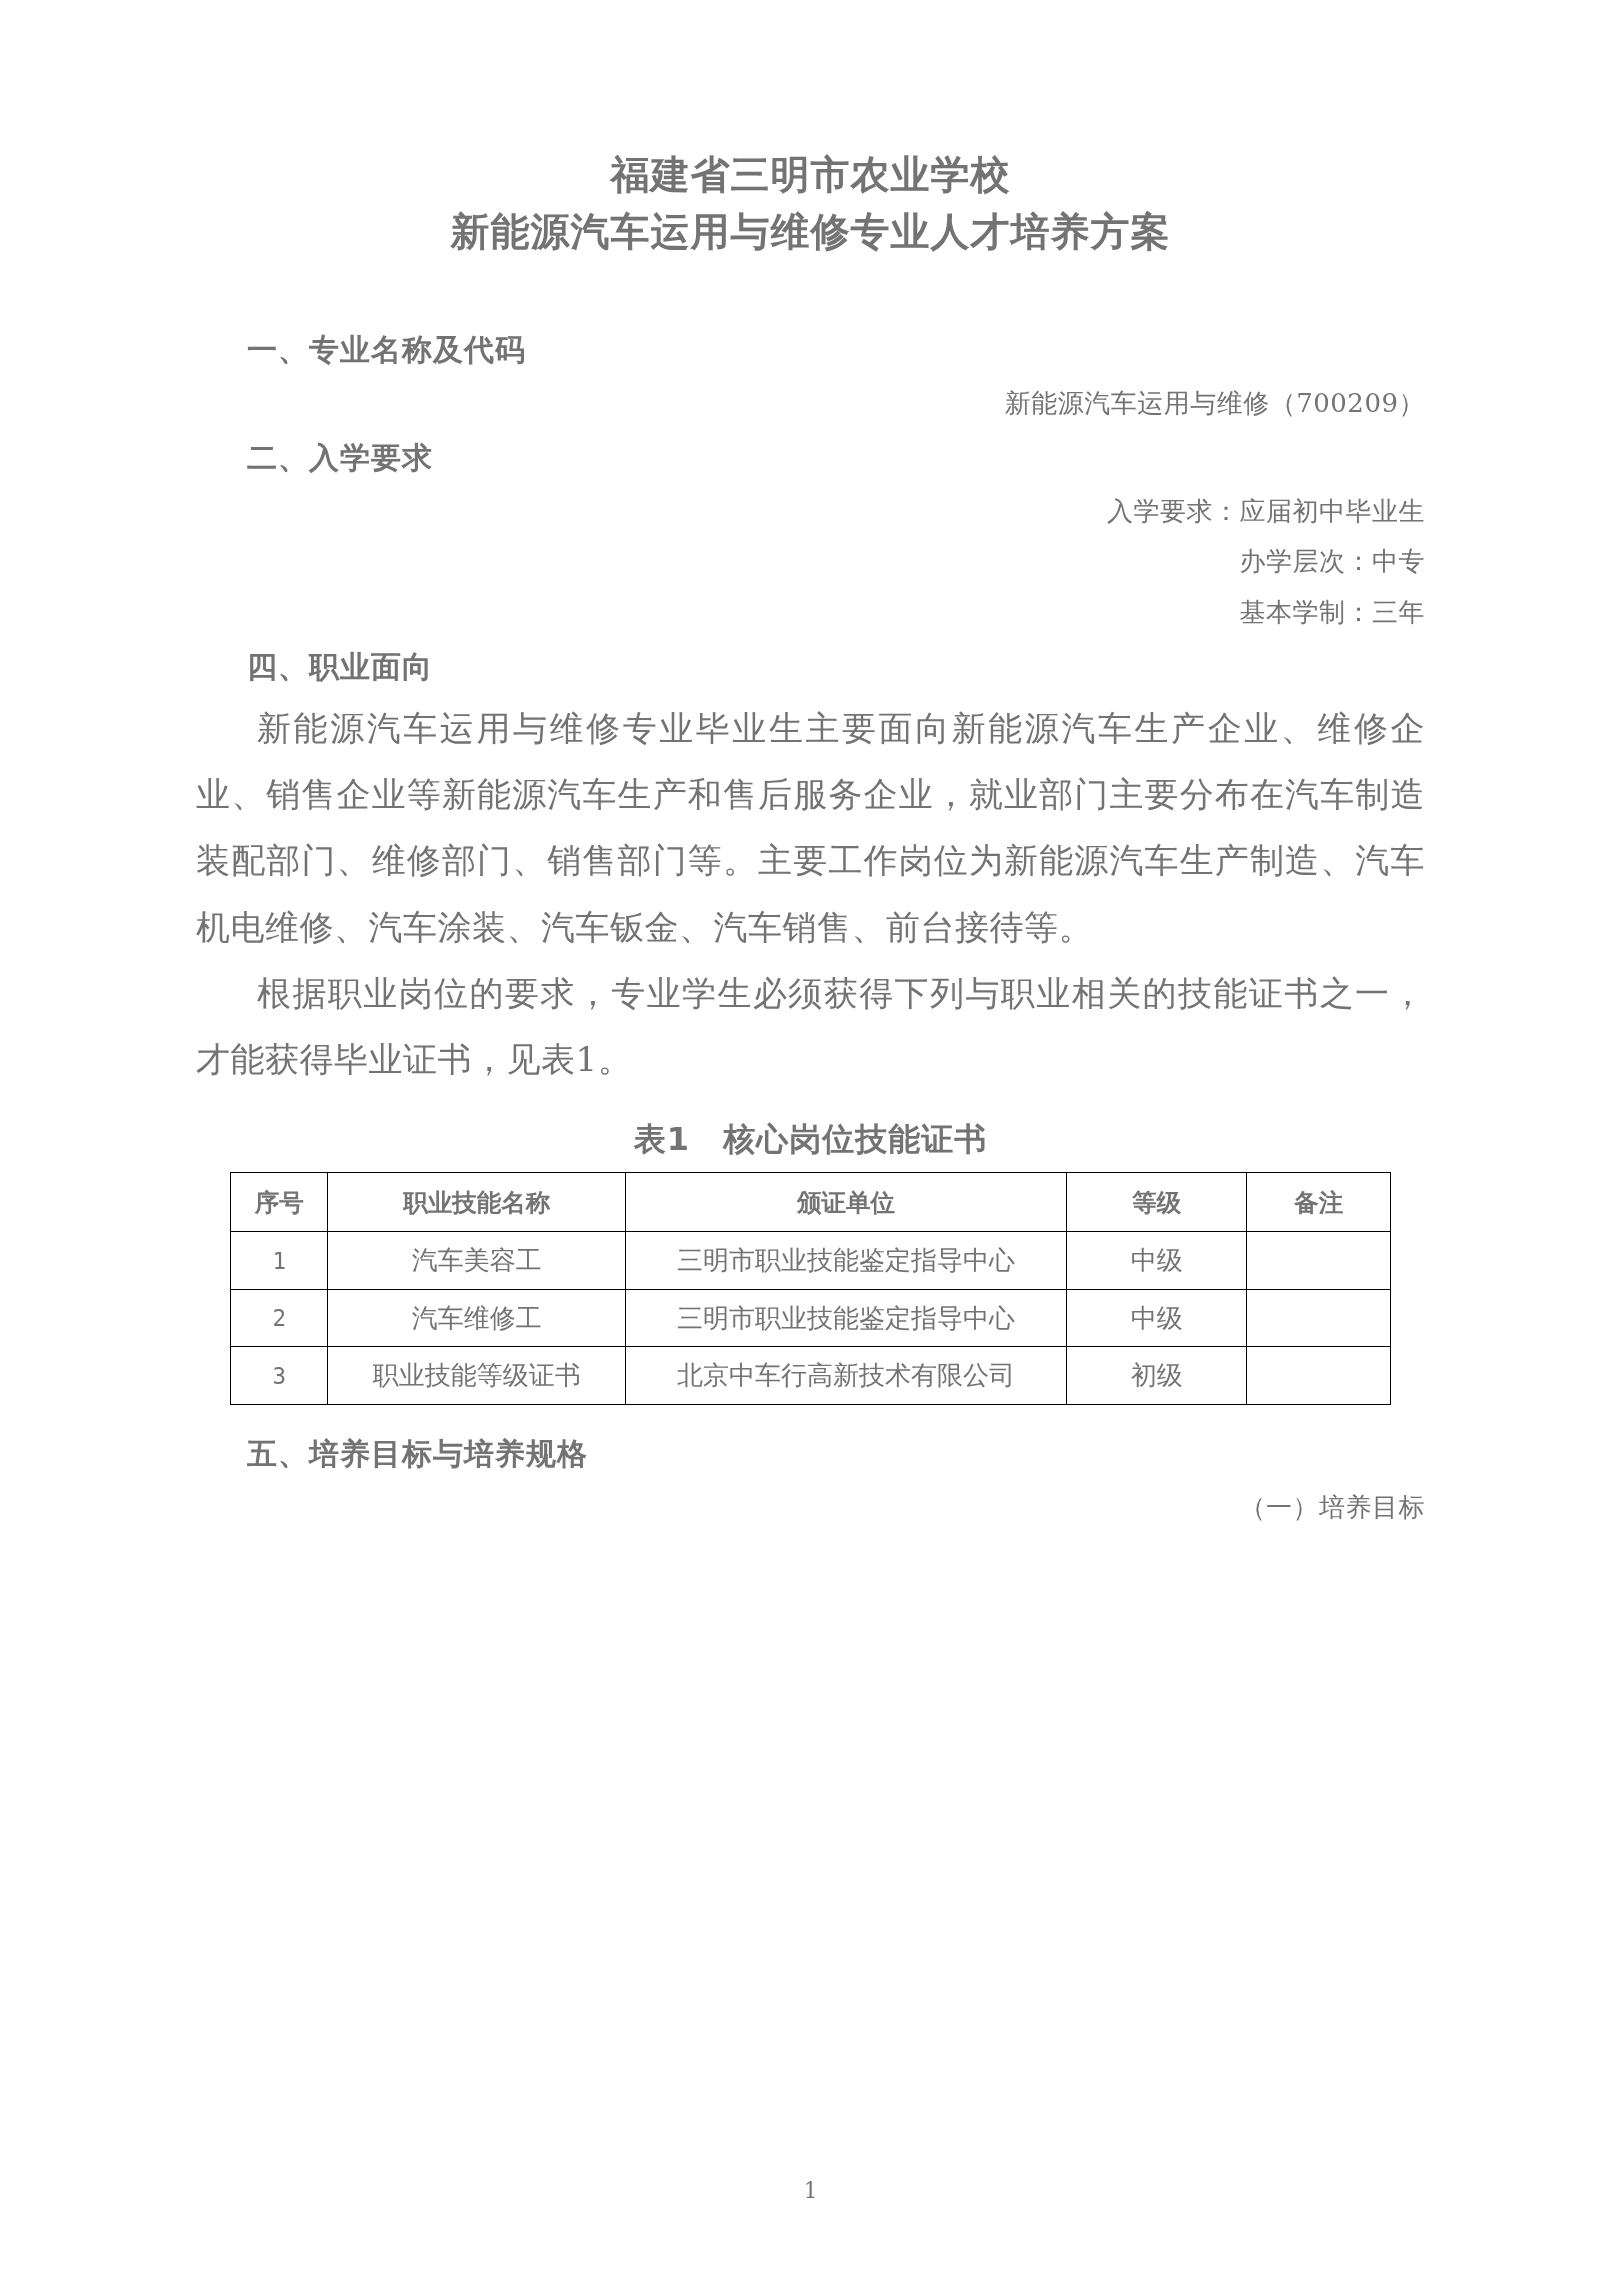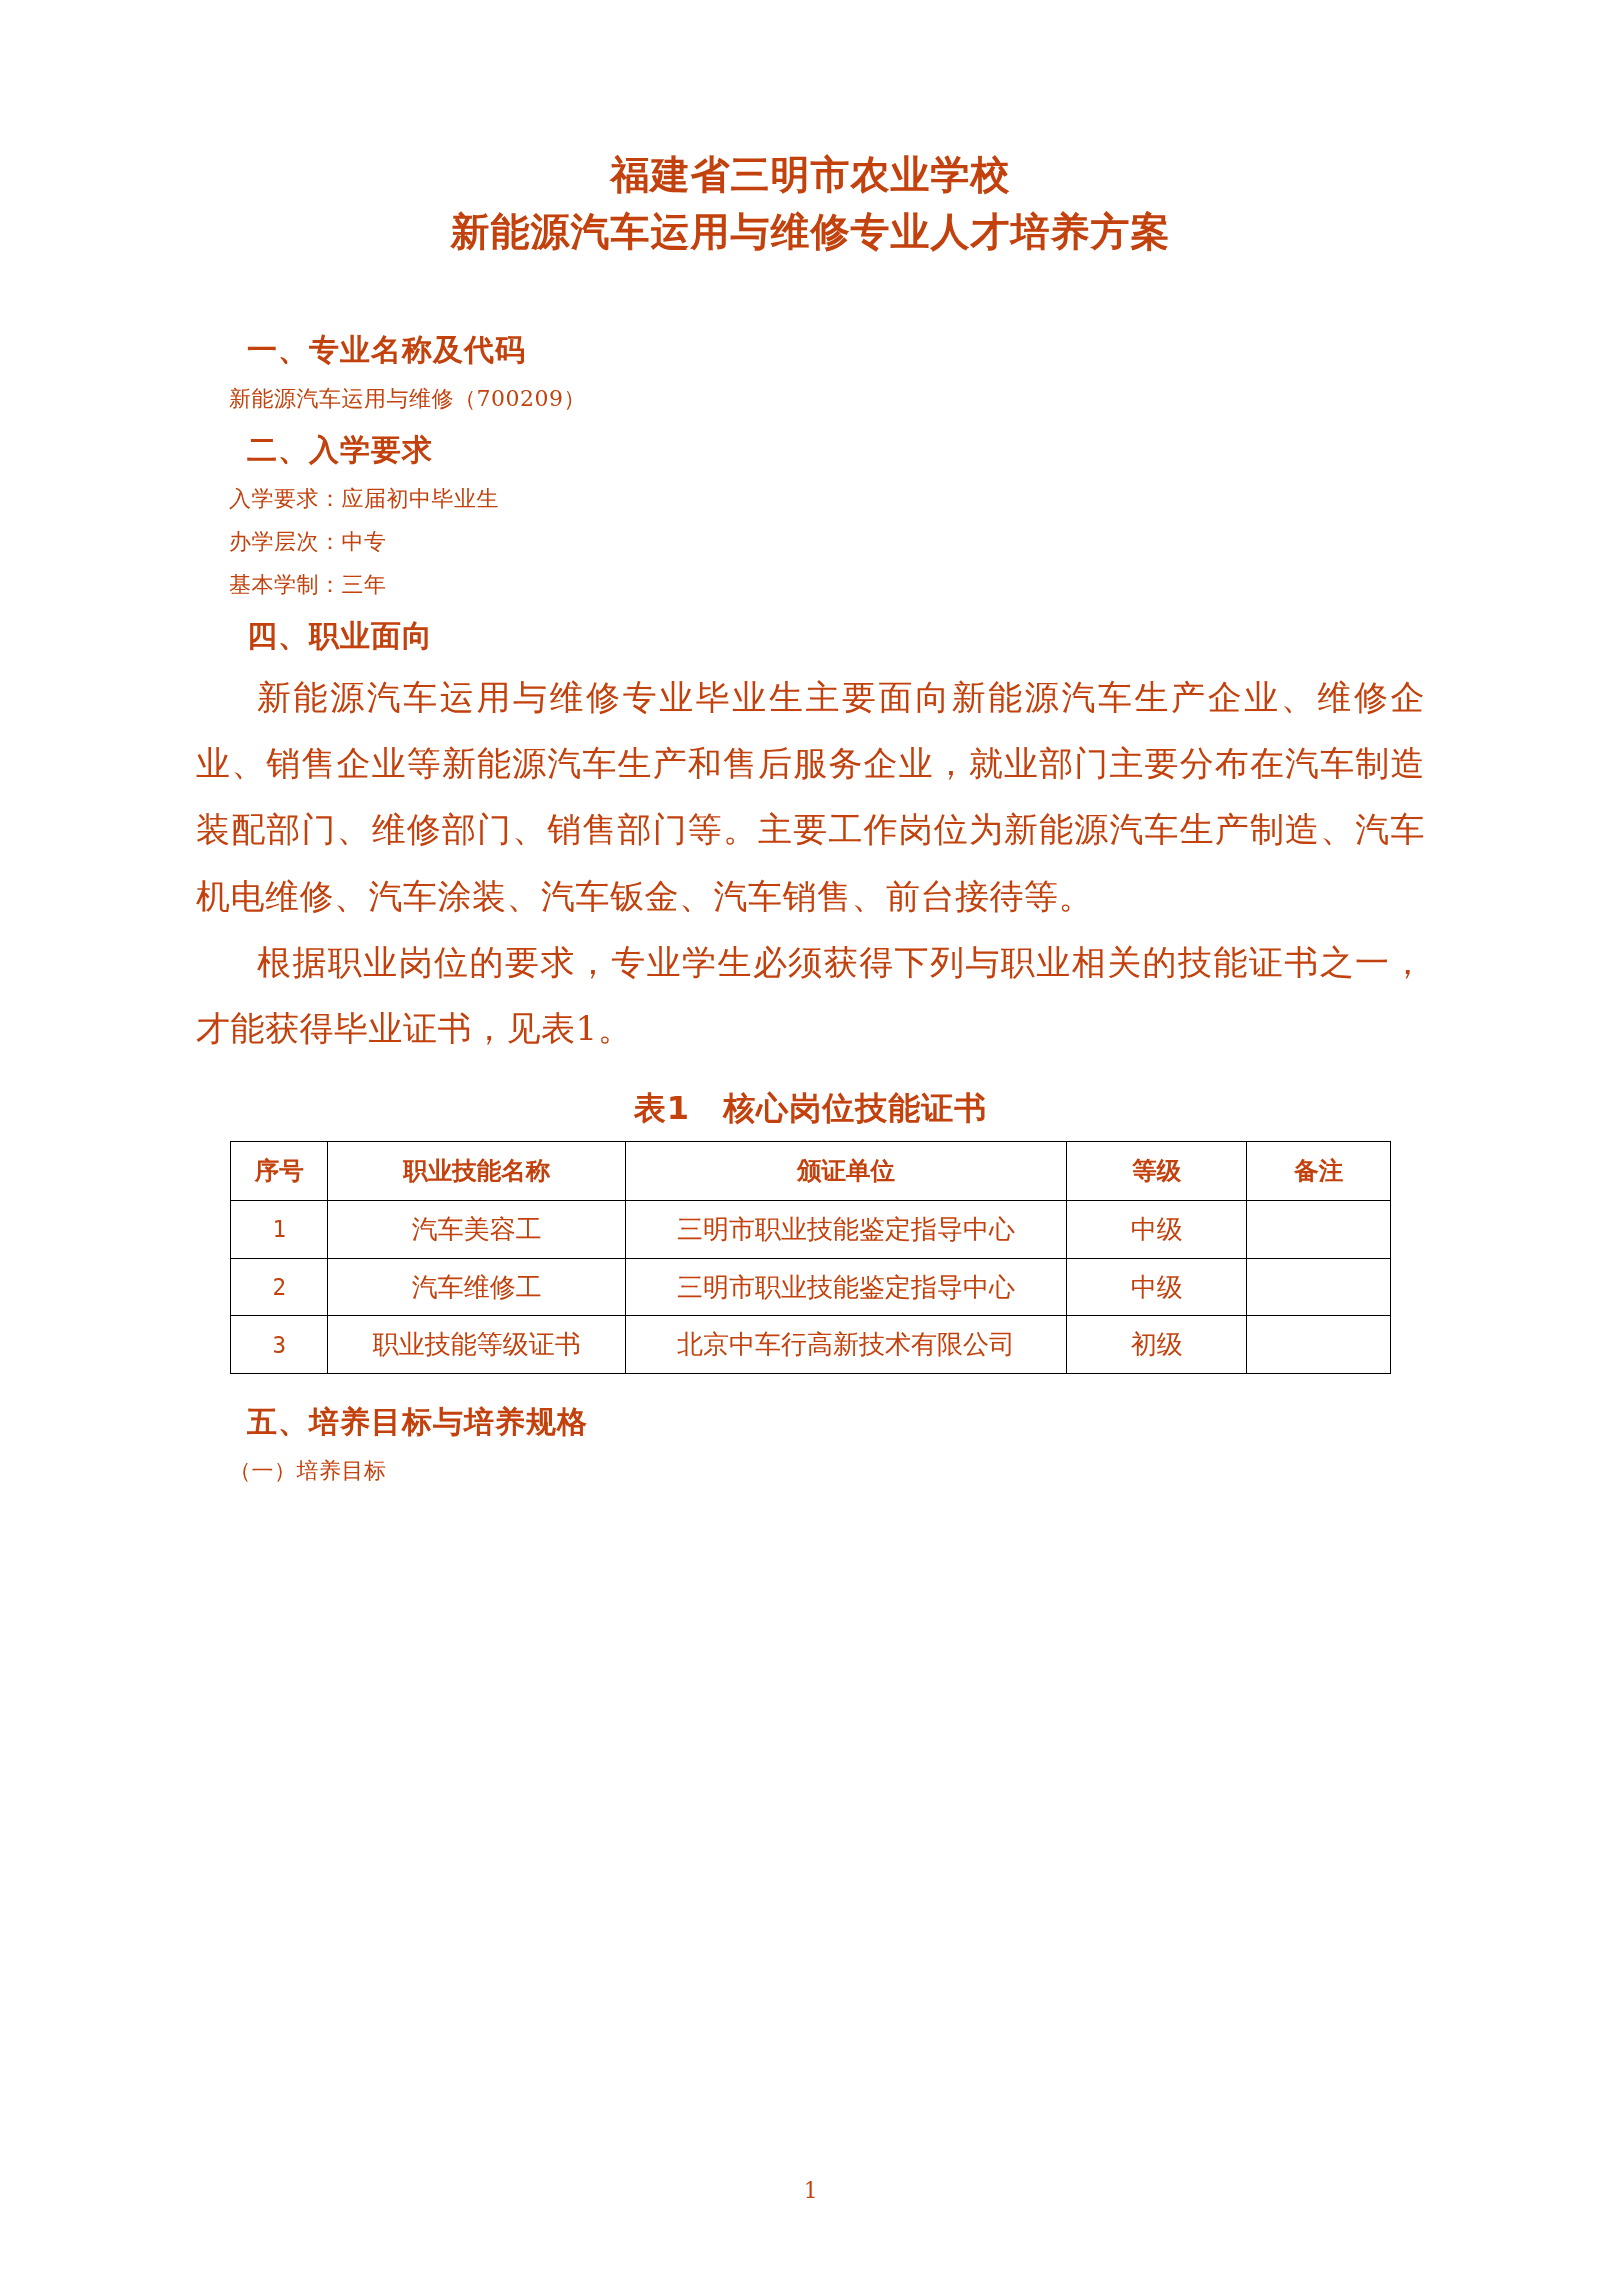--- a/index.html
+++ b/index.html
@@ -6,21 +6,21 @@
     margin: 0;
     padding: 0;
     background: #ffffff;
   }
   .page {
     width: 1621px;
     height: 2293px;
     position: relative;
     background: #ffffff;
     font-family: "DejaVu Serif", "Liberation Serif", serif;
-    color: #c2410c;
+    color: #737373;
     box-sizing: border-box;
     padding: 147px 196px 0 196px;
   }
   .doc-title {
     text-align: center;
     font-family: "DejaVu Sans", "Liberation Sans", sans-serif;
     font-weight: bold;
     font-size: 39px;
     line-height: 1.45;
     letter-spacing: 1px;
@@ -36,25 +36,26 @@
     font-family: "DejaVu Sans", "Liberation Sans", sans-serif;
     font-weight: bold;
     font-size: 30px;
     line-height: 1.9;
     margin: 0;
     padding-left: 51px;
     letter-spacing: 1px;
   }
   .body-line {
     font-family: "DejaVu Serif", "Liberation Serif", serif;
-    font-size: 22px;
+    font-size: 26px;
     line-height: 1.95;
     margin: 0;
     padding-left: 33px;
     letter-spacing: 0.5px;
+    text-align: right;
   }
   .body-para {
     font-family: "DejaVu Serif", "Liberation Serif", serif;
     font-size: 34px;
     line-height: 1.95;
     margin: 0;
     text-indent: 61px;
     text-align: justify;
     letter-spacing: 0.5px;
   }

